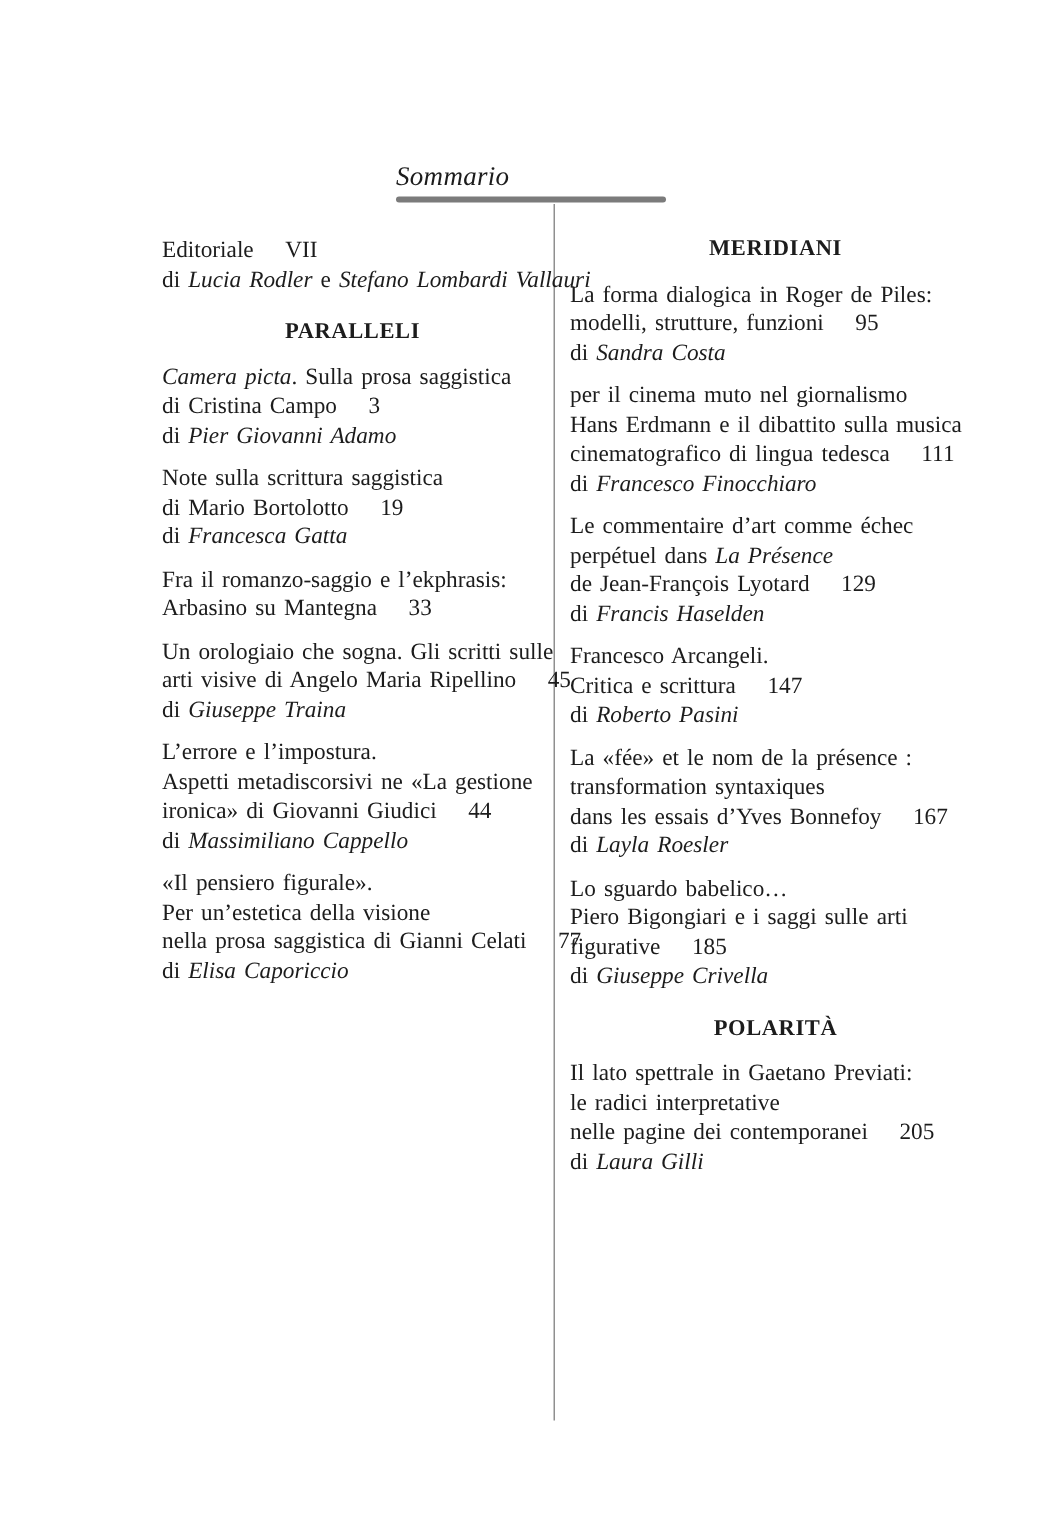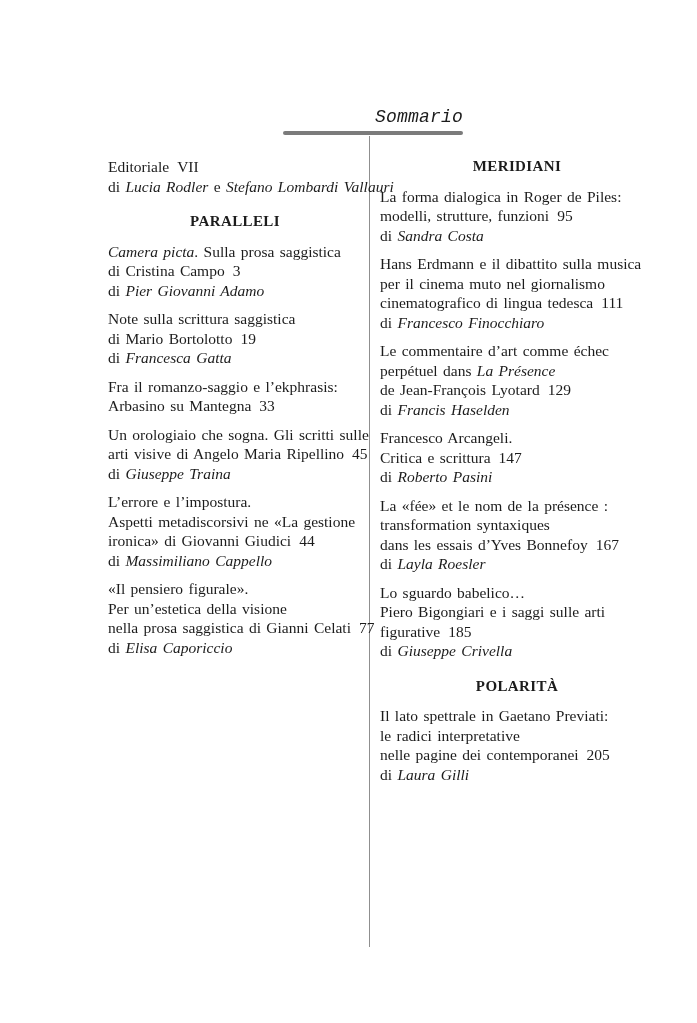--- a/index.html
+++ b/index.html
@@ -11,25 +11,24 @@
     position: relative;
     width: 697px;
     height: 1023px;
     background: #ffffff;
     font-family: "Liberation Serif", "DejaVu Serif", serif;
     color: #1c1c1c;
     overflow: hidden;
   }
   .page-header {
     position: absolute;
-    left: 283px;
+    left: 264px;
     top: 106px;
     width: 180px;
-    text-align: right;
-    font-family: Liberation Mono, monospace;
+    text-align: left;
   }
   .page-title {
     font-style: italic;
     font-weight: normal;
     font-size: 18px;
     line-height: 22px;
     margin: 0 0 3px 0;
     letter-spacing: 0.2px;
   }
   .title-rule {
@@ -52,21 +51,21 @@
   .col-left  { left: 108px; width: 254px; }
   .col-right { left: 380px; width: 274px; }
   .entry { margin: 0 0 9px 0; }
   .line {
     font-size: 15.5px;
     line-height: 19.5px;
     word-spacing: 1.5px;
     white-space: nowrap;
   }
   .it { font-style: italic; }
-  .pagenum { margin-left: 8px; }
+  .pagenum { margin-left: 21px; }
   .section-heading {
     font-size: 15px;
     font-weight: bold;
     letter-spacing: 0.4px;
     text-align: center;
     line-height: 19.5px;
     margin: 16px 0 10px 0;
   }
   .col > :first-child { margin-top: 0; }
 </style>
@@ -122,22 +121,22 @@
         </div>
       </section>
     <section class="col col-right">
         <h2 class="section-heading">MERIDIANI</h2>
         <div class="entry">
           <div class="line"><span>La forma dialogica in Roger de Piles:</span></div>
           <div class="line"><span>modelli, strutture, funzioni</span><span class="pagenum">95</span></div>
           <div class="line"><span>di </span><span class="it">Sandra Costa</span></div>
         </div>
         <div class="entry">
+          <div class="line"><span>per il cinema muto nel giornalismo</span></div>
           <div class="line"><span>Hans Erdmann e il dibattito sulla musica</span></div>
-          <div class="line"><span>per il cinema muto nel giornalismo</span></div>
           <div class="line"><span>cinematografico di lingua tedesca</span><span class="pagenum">111</span></div>
           <div class="line"><span>di </span><span class="it">Francesco Finocchiaro</span></div>
         </div>
         <div class="entry">
           <div class="line"><span>Le commentaire d’art comme échec</span></div>
           <div class="line"><span>perpétuel dans </span><span class="it">La Présence</span></div>
           <div class="line"><span>de Jean-François Lyotard</span><span class="pagenum">129</span></div>
           <div class="line"><span>di </span><span class="it">Francis Haselden</span></div>
         </div>
         <div class="entry">

